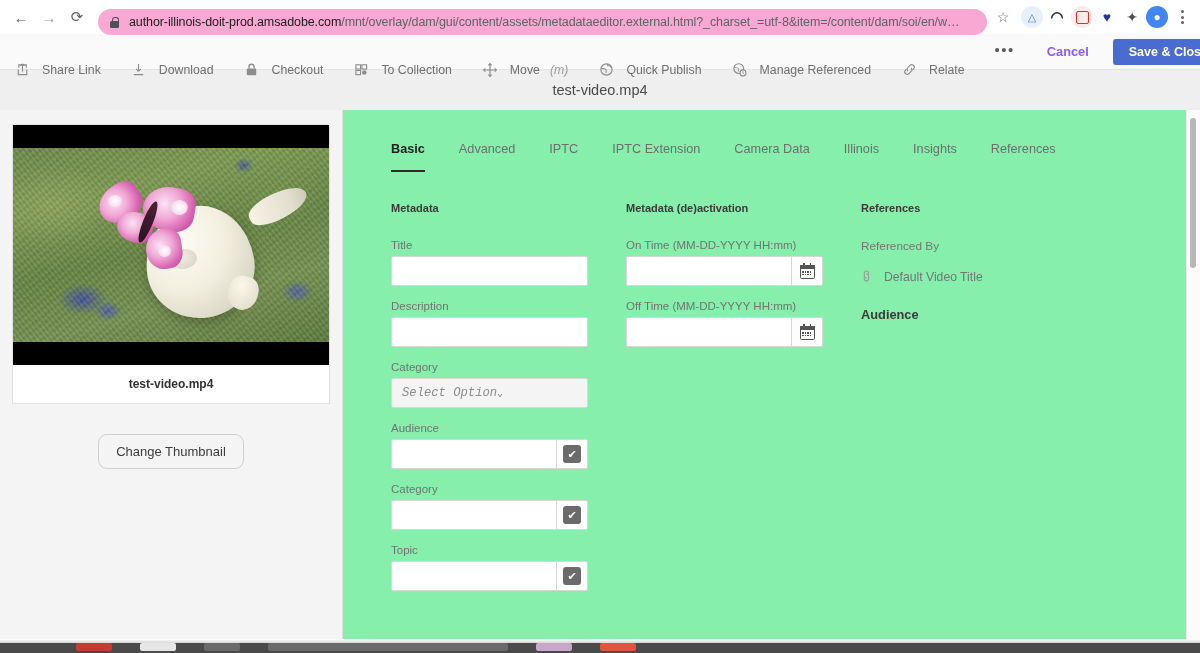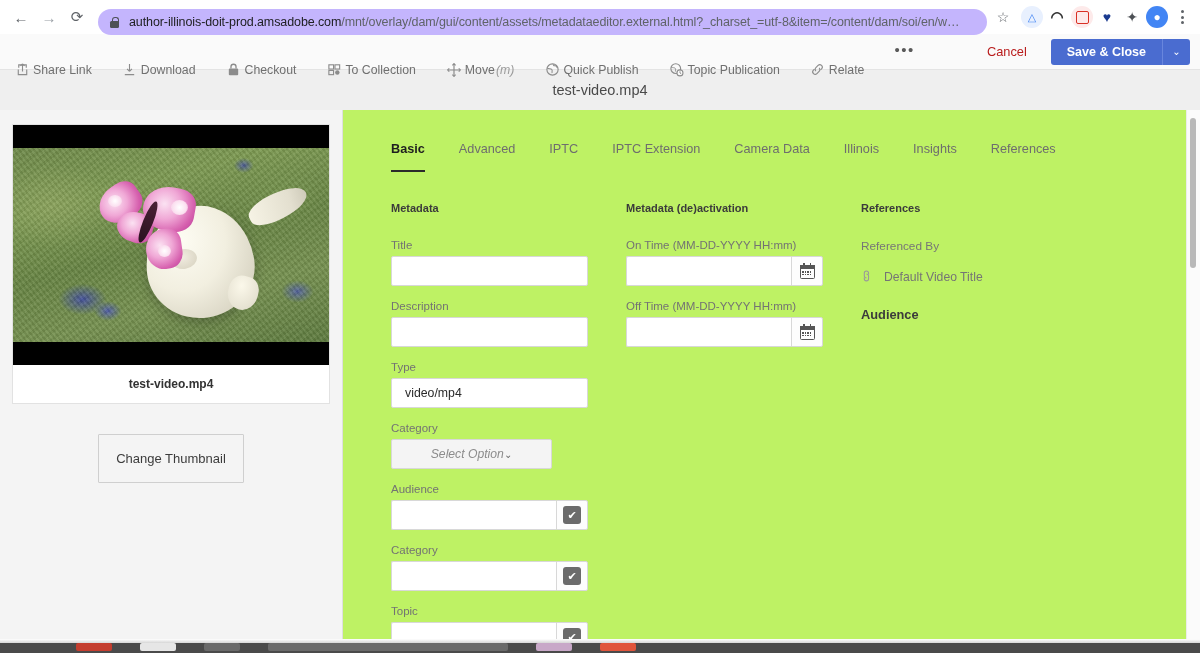--- a/index.html
+++ b/index.html
@@ -25,21 +25,21 @@
     display: flex; align-items: center; justify-content: center;
     color: #5f6368;
     font-size: 15px;
     border-radius: 50%;
     flex: 0 0 auto;
   }
   .nav-btn.dim { color: #9aa0a6; }
   .omnibox {
     flex: 1 1 auto;
     height: 26px;
-    background: #c4b5fd;
+    background: #f9a8d4;
     border-radius: 13px;
     display: flex;
     align-items: center;
     padding: 0 10px;
     margin-left: 6px;
     margin-right: 2px;
     min-width: 0;
     overflow: hidden;
     margin-top: 9px;
   }
@@ -107,39 +107,39 @@
     background: #fafafa;
     border-bottom: 1px solid #e4e4e4;
     display: flex;
     align-items: center;
     padding: 0 10px 0 14px;
     gap: 0;
   }
   .tool-item {
     display: flex;
     align-items: center;
-    gap: 3px;
+    gap: 12px;
     padding: 0 14px 0 0;
     margin-right: 16px;
     color: #707070;
     font-size: 12.3px;
     white-space: nowrap;
     margin-top: 36px;
   }
   .tool-item .ticon {
     width: 16px; height: 16px;
     display: flex; align-items: center; justify-content: center;
     flex: 0 0 auto;
     color: #8c8c8c;
   }
   .tool-item .hint { font-style: italic; color: #9b9b9b; margin-left: -2px; }
   .tool-dots { color: #5a5a5a; font-size: 15px; letter-spacing: 1.5px; margin-right: 16px; padding-bottom: 4px; }
   .spacer { flex: 1 1 auto; }
   .cancel-btn {
-    color: #b91c1c; font-size: 12.8px; font-weight: normal;
+    color: #8b5cf6; font-size: 12.8px; font-weight: bold;
     padding: 0 16px; white-space: nowrap;
   }
   .save-group { display: flex; height: 26px; margin-left: 8px; }
   .save-main {
     background: #4a6cd0;
     color: #fff;
     font-size: 12.5px; font-weight: bold;
     display: flex; align-items: center;
     padding: 0 16px;
     border-radius: 3px 0 0 3px;
@@ -263,30 +263,30 @@
   .thumb-caption {
     height: 38px;
     display: flex; align-items: center; justify-content: center;
     font-size: 12px; font-weight: bold; color: #333;
     background: #fff;
   }
   .change-thumb-wrap { display: flex; justify-content: center; margin-top: 30px; }
   .change-thumb {
     background: #f4f4f4;
     border: 1px solid #cfcfcf;
-    border-radius: 1px;
-    padding: 16px 17px;
+    border-radius: 9px;
+    padding: 9px 17px;
     font-size: 13px;
     color: #3c3c3c;
   }
 
   
   .right-panel {
     flex: 1 1 auto;
-    background: #bef264;
+    background: #86efac;
     position: relative;
     overflow: hidden;
   }
   .tabs-row {
     display: flex;
     align-items: flex-end;
     gap: 0;
     padding: 26px 0 0 48px;
     height: 54px;
   }
@@ -331,22 +331,23 @@
     border-radius: 2px;
     width: 197px;
     display: flex; align-items: center;
     padding: 0 10px;
     font-size: 12.3px;
     color: #2b2b2b;
   }
   .fld-input.val { padding-left: 13px; }
   .fld-input.sel {
     background: #f4f4f4;
-    justify-content: center;
-    width: 161px;
+    justify-content: flex-start;
+    width: 197px;
+    font-family: Liberation Mono, monospace;
   }
   .sel-ph { color: #8c8c8c; font-style: italic; font-size: 12.2px; }
   .caret-dn { color: #6a6a6a; font-size: 10px; }
   .input-with-btn { display: flex; align-items: stretch; }
   .input-with-btn .fld-input { width: 165px; border-right: none; border-radius: 2px 0 0 2px; }
   .side-btn {
     width: 32px;
     background: #fdfdfd;
     border: 1px solid #d8d8d8;
     border-radius: 0 2px 2px 0;
@@ -524,21 +525,21 @@
 
   <div class="tool-item">
     <span class="ticon">
       <svg width="15" height="15" viewBox="0 0 16 16">
           <circle cx="7.2" cy="7" r="5.2" fill="none" stroke="#8c8c8c" stroke-width="1.2"></circle>
           <path d="M2.3 5.5c1.8.9 3.5.2 4.4 1.3s-.3 2.3.4 3.4" fill="none" stroke="#8c8c8c" stroke-width="1"></path>
           <circle cx="11.7" cy="11.6" r="3.2" fill="#fafafa" stroke="#8c8c8c" stroke-width="1.1"></circle>
           <path d="M11.7 9.9v1.8l1.3.8" fill="none" stroke="#8c8c8c" stroke-width="1"></path>
         </svg>
     </span>
-    <span>Topic Publication</span>
+    <span>Manage Referenced</span>
   </div>
 
   <div class="tool-item">
     <span class="ticon">
       <svg width="15" height="15" viewBox="0 0 16 16">
           <path d="M6.3 9.7a2.6 2.6 0 0 1 0-3.7l2.3-2.3a2.6 2.6 0 0 1 3.7 3.7l-1.1 1.1" fill="none" stroke="#8c8c8c" stroke-width="1.2"></path>
           <path d="M9.7 6.3a2.6 2.6 0 0 1 0 3.7l-2.3 2.3a2.6 2.6 0 0 1-3.7-3.7l1.1-1.1" fill="none" stroke="#8c8c8c" stroke-width="1.2"></path>
         </svg>
     </span>
     <span>Relate</span>
@@ -609,24 +610,20 @@
         <div class="fld">
           <span class="fld-label">Title</span>
           <div class="fld-input"></div>
         </div>
 
         <div class="fld">
           <span class="fld-label">Description</span>
           <div class="fld-input"></div>
         </div>
 
-        <div class="fld">
-          <span class="fld-label">Type</span>
-          <div class="fld-input val">video/mp4</div>
-        </div>
 
         <div class="fld">
           <span class="fld-label">Category</span>
           <div class="fld-input sel">
             <span class="sel-ph">Select Option</span>
             <span class="caret-dn">⌄</span>
           </div>
         </div>
 
         <div class="fld">

